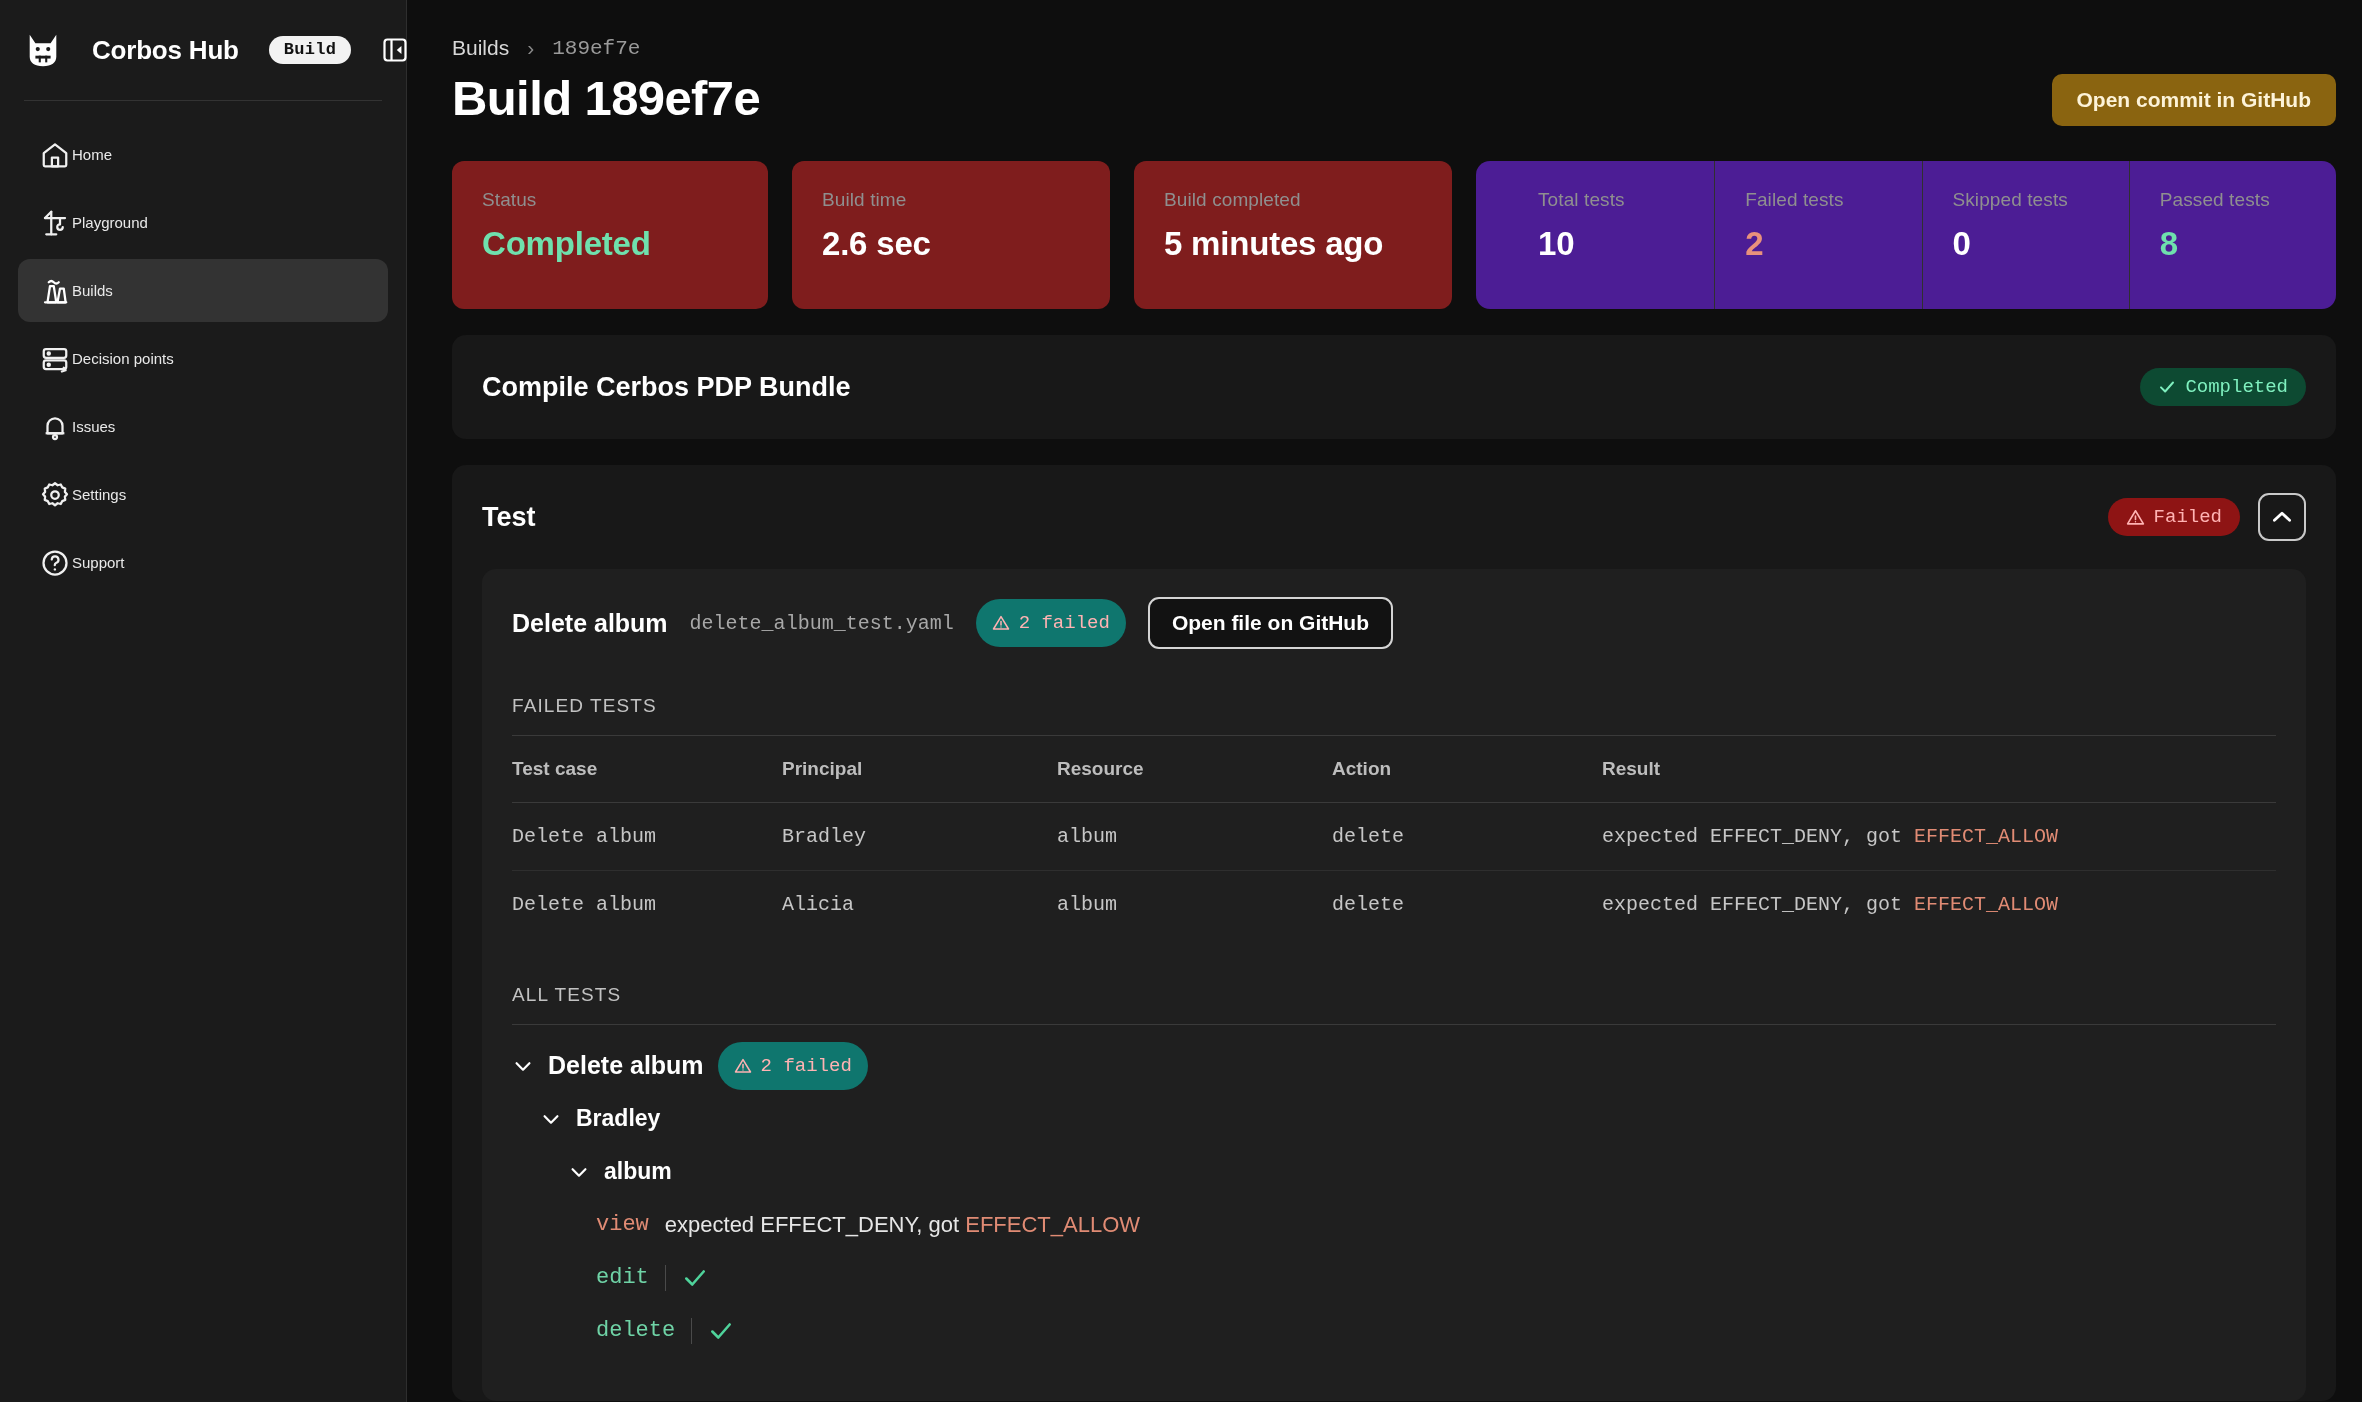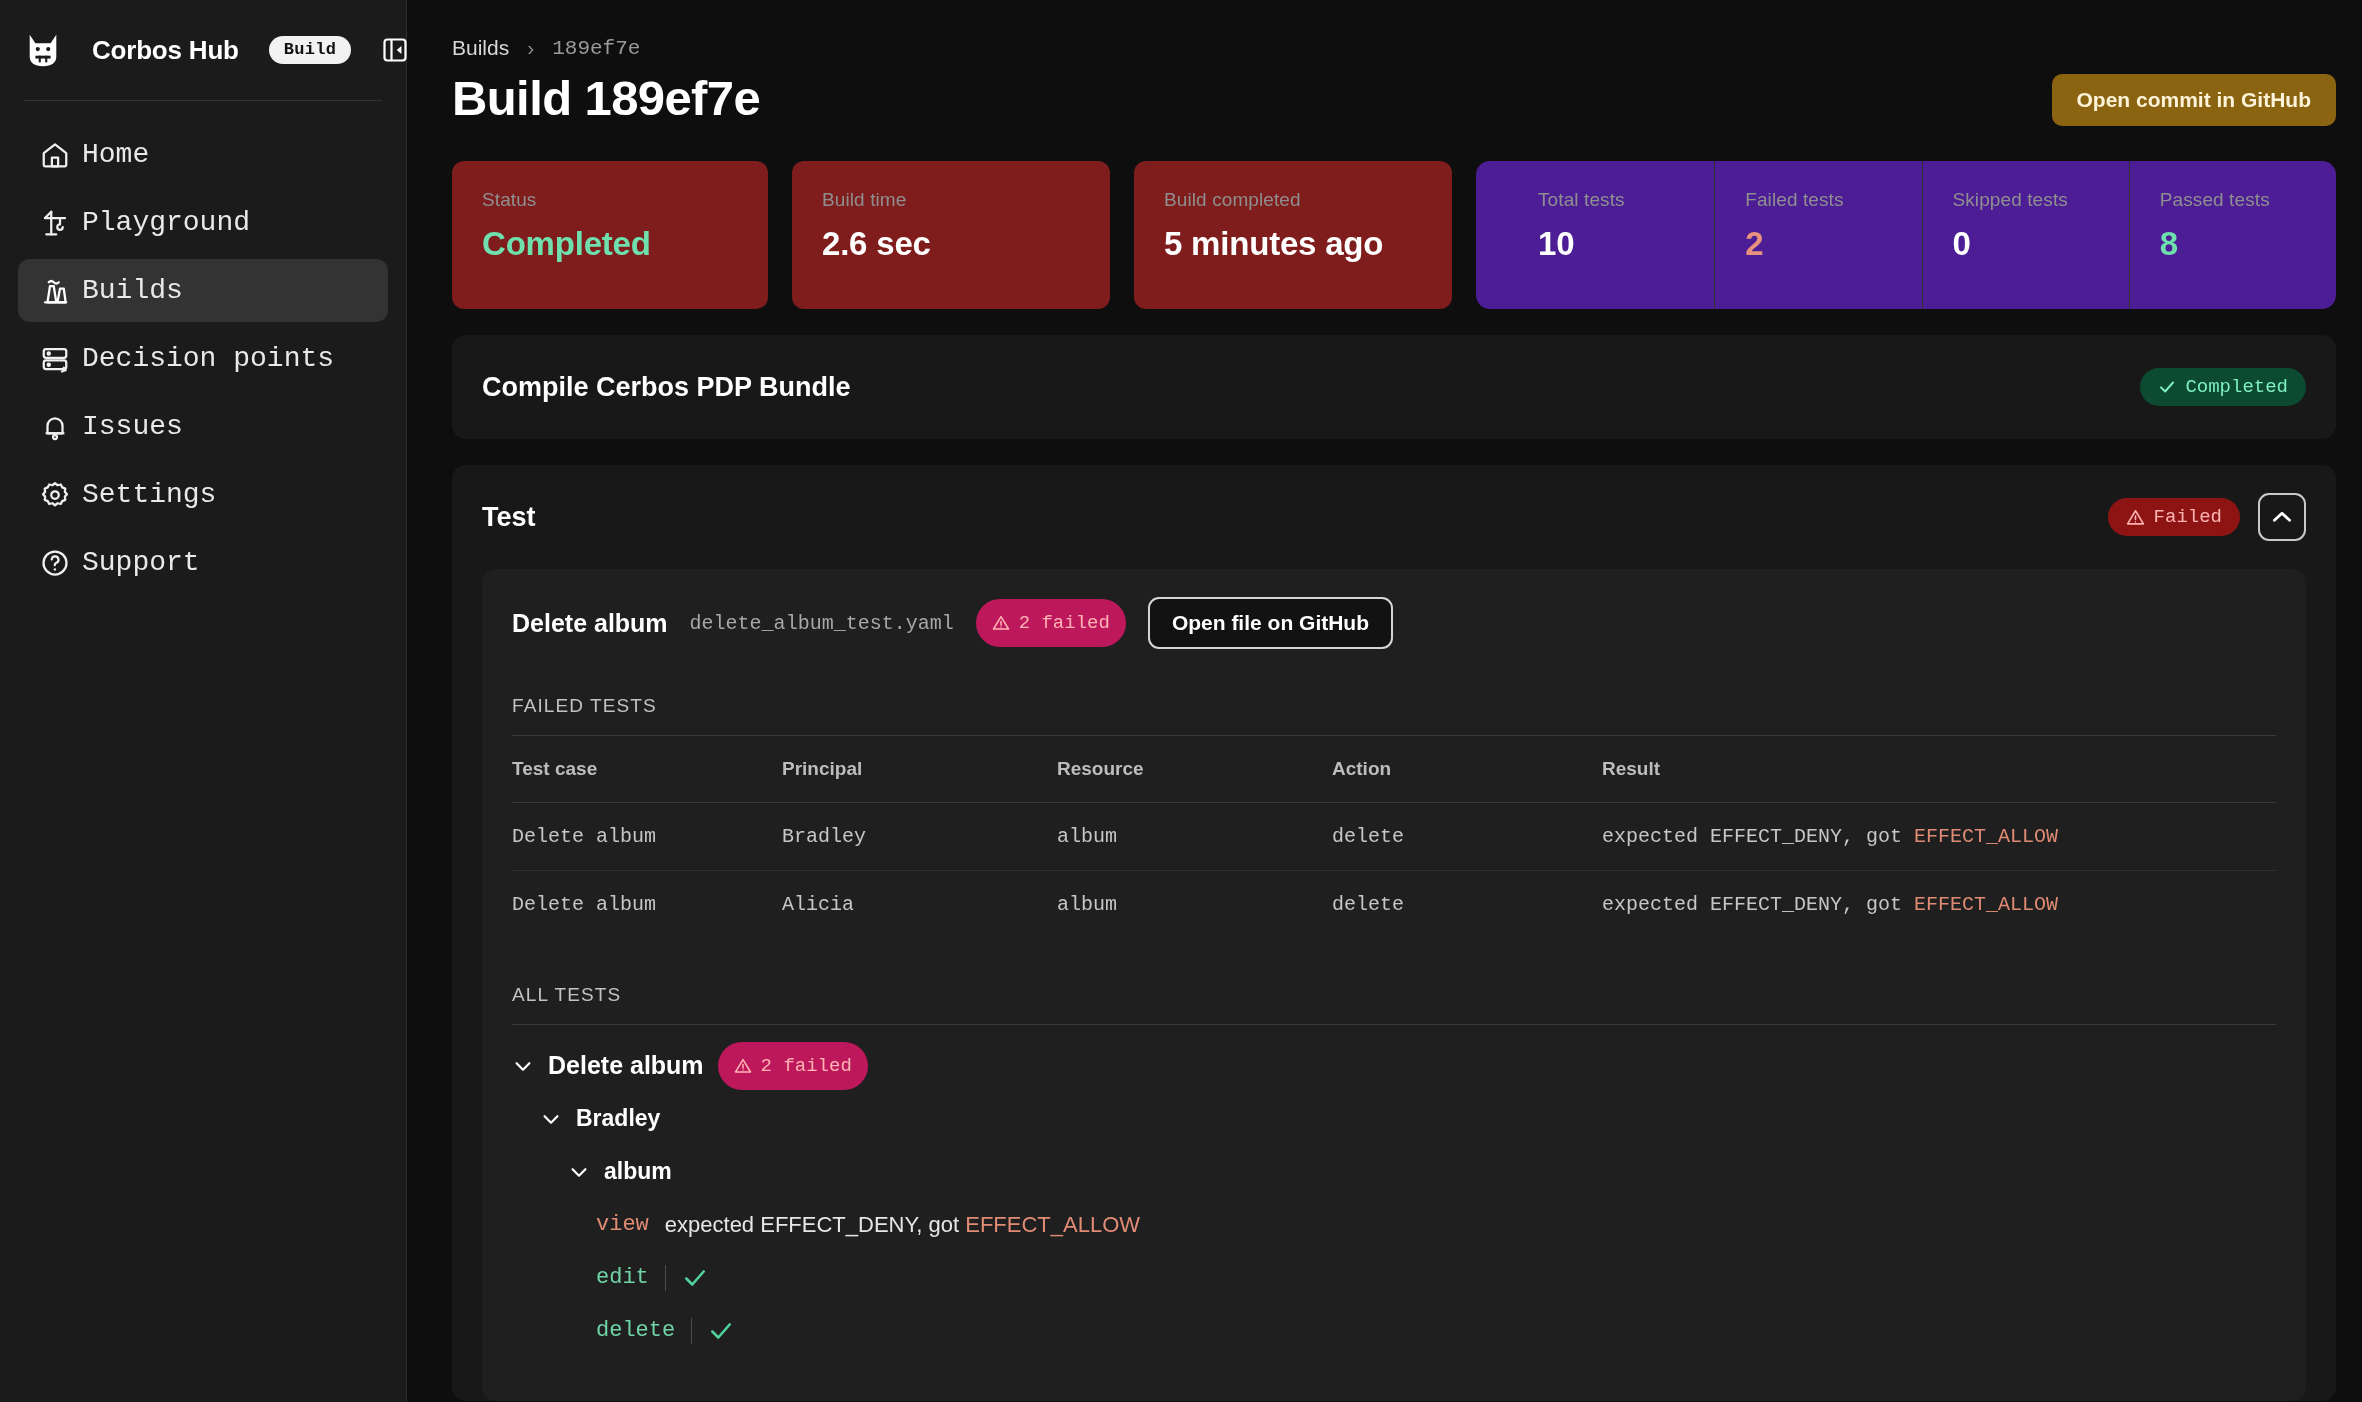--- a/index.html
+++ b/index.html
@@ -38,24 +38,24 @@
     letter-spacing: 0.3px;
   }
   .collapse-btn {
     margin-left: auto; width: 34px; height: 34px;
     display: flex; align-items: center; justify-content: center;
     cursor: pointer;
   }
   .sb-divider { height: 1px; background: #333333; margin: 0 24px; }
   .nav { padding: 22px 18px 0; display: flex; flex-direction: column; gap: 5px; }
   .nav-item {
-    display: flex; align-items: center; gap: 12px;
+    display: flex; align-items: center; gap: 2px;
     height: 63px; padding: 0 22px;
     border-radius: 12px; cursor: pointer;
-    color: #e9e9e9; font-size: 28px; font-family: Liberation Mono, monospace;
+    color: #e9e9e9; font-size: 15px;
   }
   .nav-item.active { background: #333333; }
   .nav-icon { width: 30px; height: 30px; flex: 0 0 30px; display: flex; align-items: center; justify-content: center; }
   .nav-icon svg { width: 30px; height: 30px; display:block; }
 
   
   .main {
     flex: 1 1 auto; background: #0e0e0e;
     overflow: hidden; position: relative;
     padding: 0 0 0 0;
@@ -128,21 +128,21 @@
   .section-title { font-size: 27px; font-weight: bold; color: #ffffff; }
   .head-right { display: flex; align-items: center; gap: 18px; }
 
   .badge {
     display: inline-flex; align-items: center; gap: 9px;
     border-radius: 999px; padding: 8px 18px;
     font-size: 19px; font-family: "Liberation Mono", monospace;
   }
   .badge.ok   { background: #0d4a32; color: #7ff0bf; }
   .badge.fail { background: #8e1414; color: #ffb3b3; }
-  .badge.fail-sm { background: #be185d; color: #ffb3b3; padding: 13px 16px; font-size: 19px; }
+  .badge.fail-sm { background: #0f766e; color: #ffb3b3; padding: 13px 16px; font-size: 19px; }
   .badge svg { display:block; }
 
   .icon-btn {
     width: 48px; height: 48px; border-radius: 11px;
     border: 2px solid #c9c9c9; background: transparent;
     display: flex; align-items: center; justify-content: center;
     cursor: pointer;
   }
 
   

